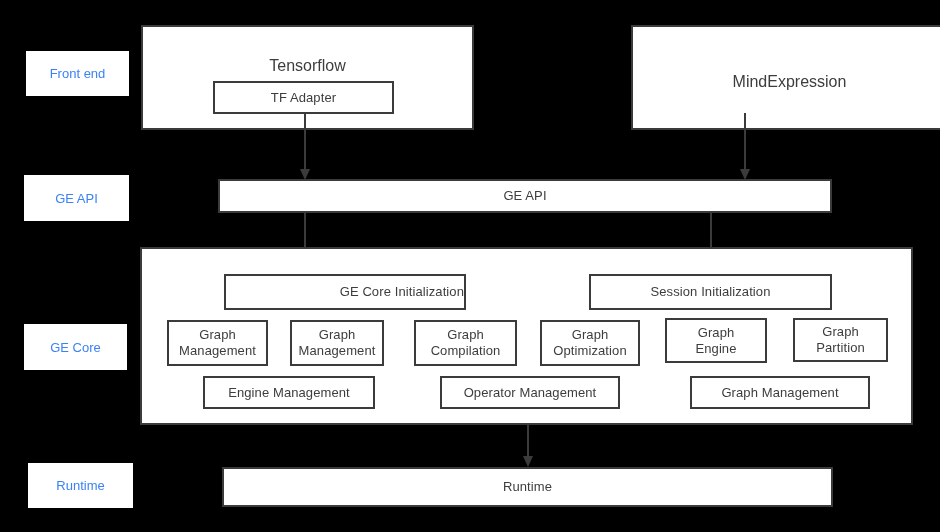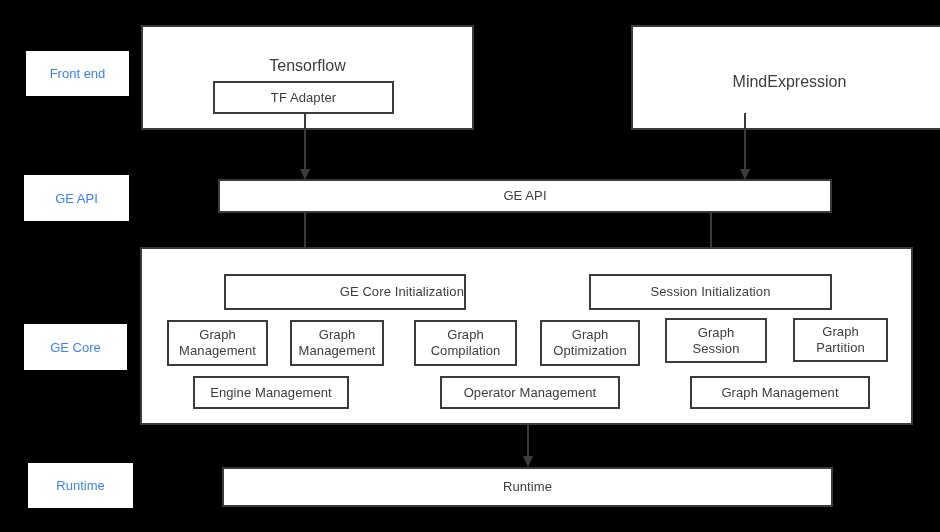--- a/index.html
+++ b/index.html
@@ -163,28 +163,28 @@
 
   <div class="box" style="left:414px; top:320px; width:103px; height:46px;">
     <span><span>Graph</span><br><span>Compilation</span></span>
   </div>
 
   <div class="box" style="left:540px; top:320px; width:100px; height:46px;">
     <span><span>Graph</span><br><span>Optimization</span></span>
   </div>
 
   <div class="box" style="left:665px; top:318px; width:102px; height:45px;">
-    <span><span>Graph</span><br><span>Session</span></span>
+    <span><span>Graph</span><br><span>Engine</span></span>
   </div>
 
   <div class="box" style="left:793px; top:318px; width:95px; height:44px;">
     <span><span>Graph</span><br><span>Partition</span></span>
   </div>
 
-  <div class="box" style="left:193px; top:376px; width:156px; height:33px;">
+  <div class="box" style="left:203px; top:376px; width:172px; height:33px;">
     <span>Engine Management</span>
   </div>
 
   <div class="box" style="left:440px; top:376px; width:180px; height:33px;">
     <span>Operator Management</span>
   </div>
 
   <div class="box" style="left:690px; top:376px; width:180px; height:33px;">
     <span>Graph Management</span>
   </div>

